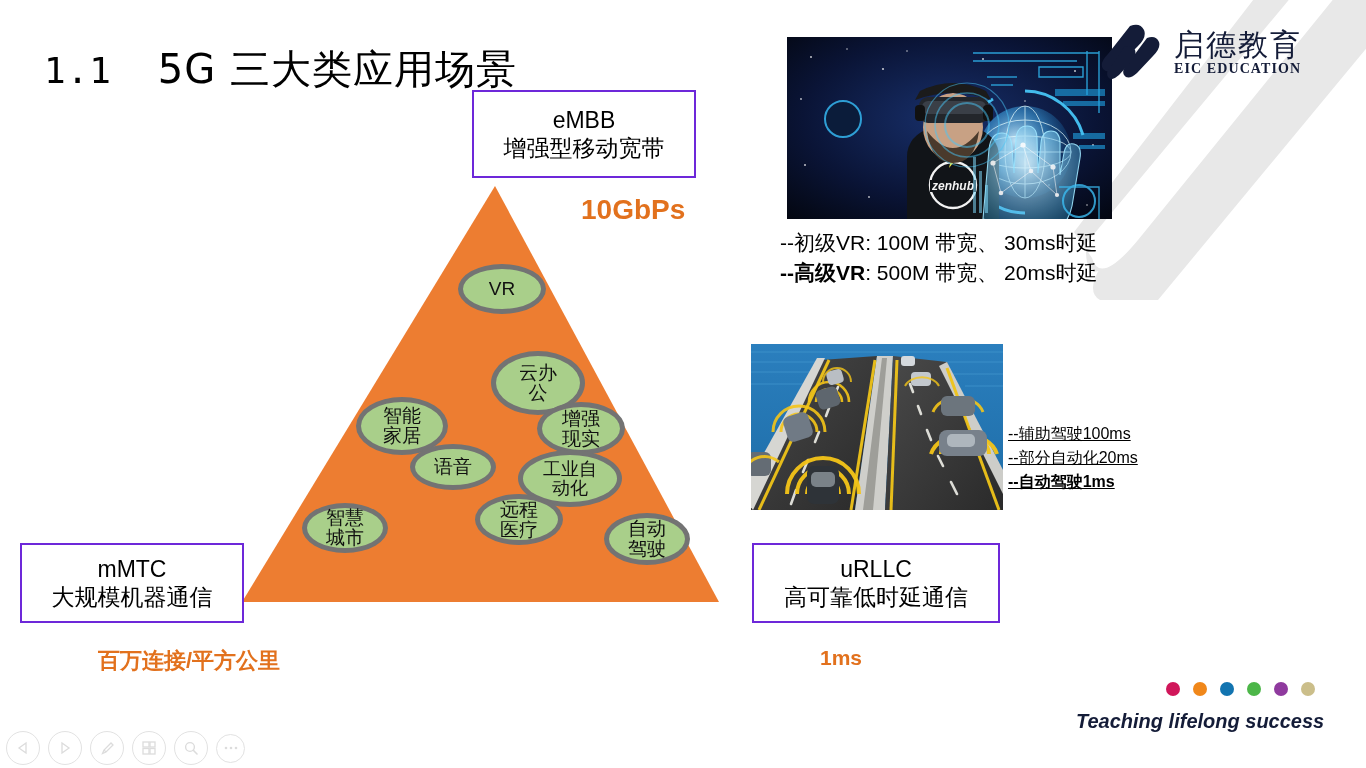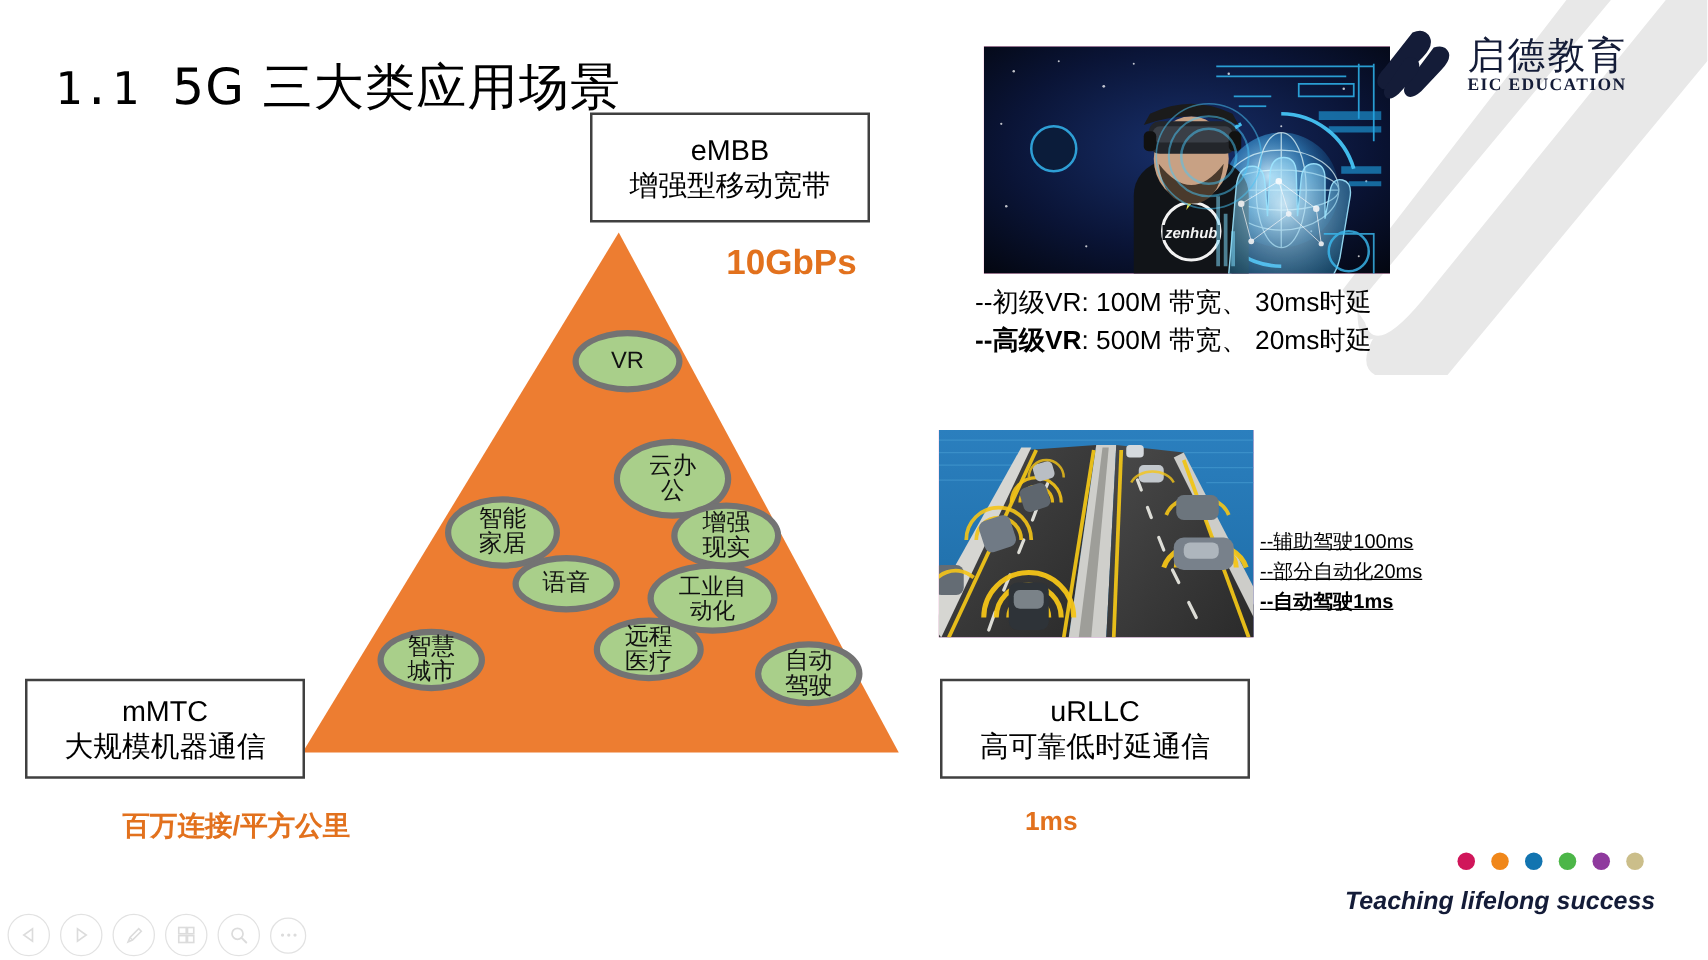--- a/index.html
+++ b/index.html
@@ -8,21 +8,21 @@
 
   
   #deco{position:absolute;top:0;right:0;width:340px;height:320px;overflow:hidden;pointer-events:none;}
 
   
   #title{position:absolute;left:44px;top:42px;font-size:40px;letter-spacing:1px;
          font-family:"DejaVu Sans","Liberation Sans",sans-serif;white-space:nowrap;}
   #title .num{font-family:"DejaVu Sans Mono","Liberation Mono",monospace;font-size:36px;}
 
   
-  .gbox{position:absolute;border:2px solid #404040;background:#fff;box-sizing:border-box;
+  .gbox{position:absolute;border:2px solid #6d28d9;background:#fff;box-sizing:border-box;
         display:flex;flex-direction:column;align-items:center;justify-content:center;line-height:1.22;}
   .gbox .en{font-size:23px;}
   .gbox .cn{font-size:23px;}
 
   #box-embb{left:472px;top:90px;width:224px;height:88px;}
   #box-mmtc{left:20px;top:543px;width:224px;height:80px;}
   #box-urllc{left:752px;top:543px;width:248px;height:80px;}
 
   
   .kpi{position:absolute;color:#E2711D;font-weight:bold;}
@@ -80,21 +80,21 @@
       <path d="M330 -40 L372 10 L132 300 L74 300 Q60 292 74 268 Z"></path>
       <path d="M258 -40 L300 10 L96 252 Q60 292 60 250 L48 232 Z"></path>
     </g>
     <g fill="#FFFFFF">
       <path d="M296 -40 L318 -14 L112 240 Q74 286 66 258 L58 246 Z"></path>
     </g>
   </svg>
 </div>
 
 <div id="title">
-  <span class="num" style="margin-right: 12px;">1.1</span>
+  <span class="num" style="margin-right: 32px;">1.1</span>
   <span>5G 三大类应用场景</span>
 </div>
 
 <div id="triangle">
   <svg width="484" height="422" viewBox="0 0 484 422" preserveAspectRatio="none">
     <polygon points="257,3 481,419 4,419" fill="#ED7D31"></polygon>
   </svg>
 </div>
 
 <div id="bubble-layer">

